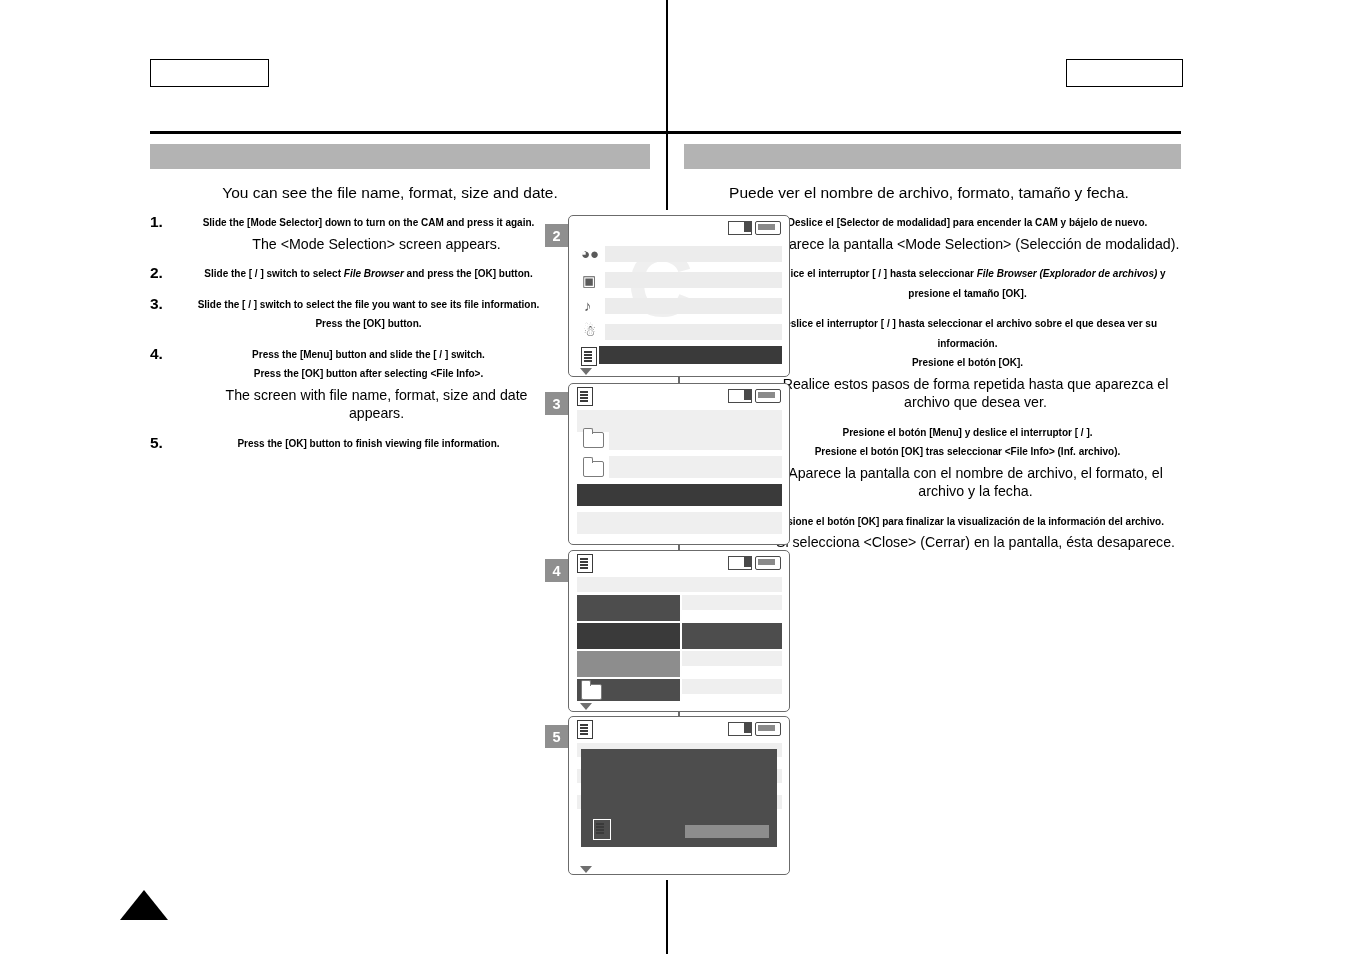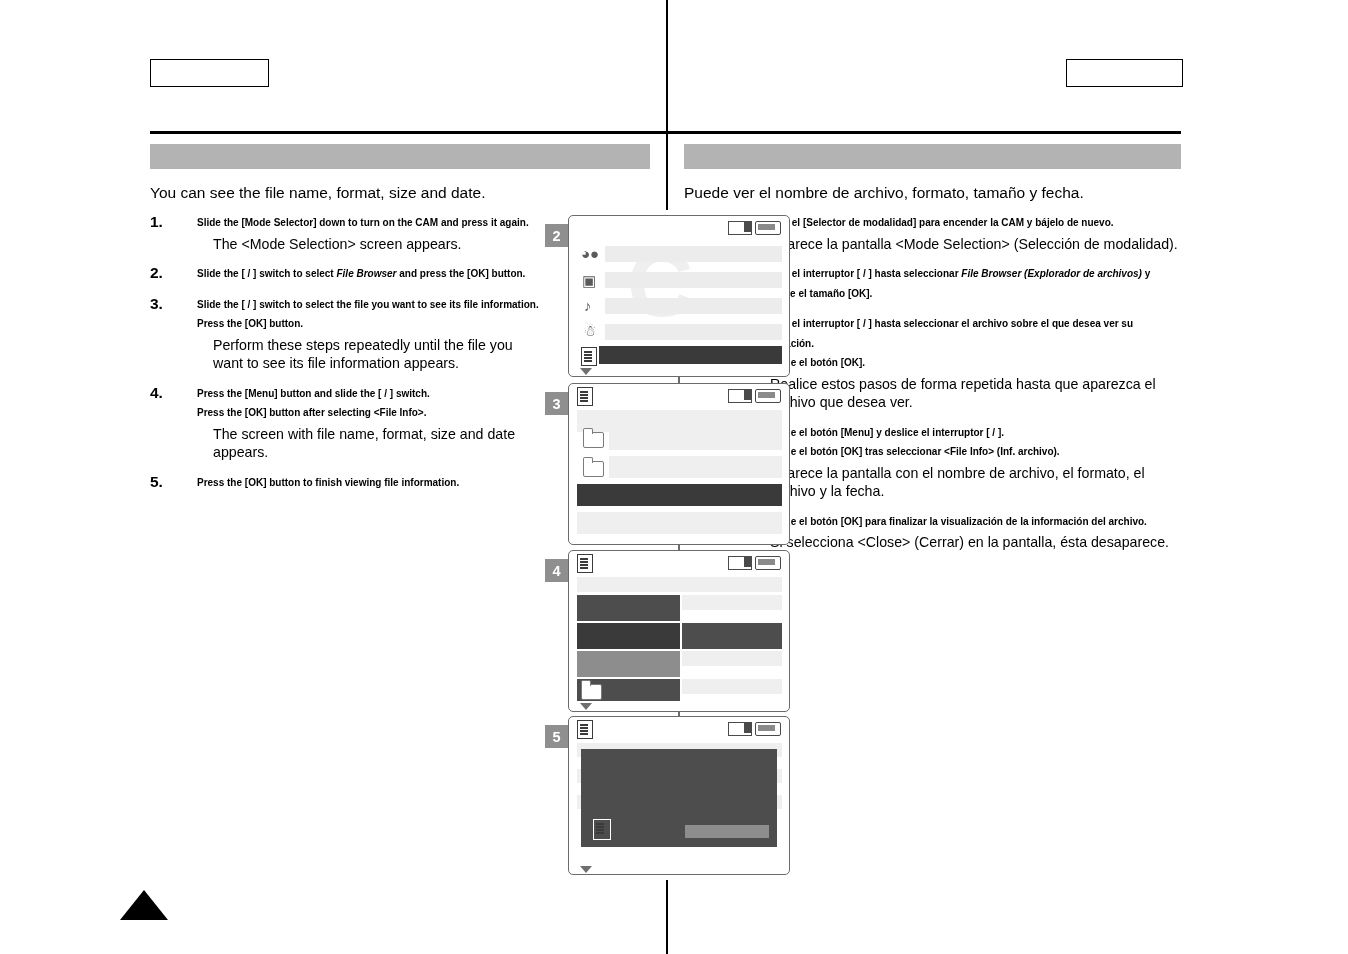--- a/index.html
+++ b/index.html
@@ -4,21 +4,21 @@
 <style>
   html,body{margin:0;padding:0;}
   body{
     width:1348px;height:954px;
     background:#ffffff;
     font-family:"Liberation Sans", sans-serif;
     color:#000;
     position:relative;
     overflow:hidden;
   }
-  .page{position:absolute;inset:0;}
+  .page{position:absolute;inset:0;text-align:center;}
 
   
   .center-rule{
     position:absolute;left:666px;top:0;width:2px;height:954px;background:#000;
   }
   
   .rule-gap{
     position:absolute;left:662px;top:210px;width:10px;height:670px;background:#fff;
   }
 
@@ -153,21 +153,20 @@
       <span class="num">2.</span>
       <div class="body">
         <div class="head"><span>Slide the [     /     ] switch to select </span><span class="it">File Browser</span><span> and press the [OK] button.</span></div>
       </div>
     </div>
 
     <div class="step">
       <span class="num">3.</span>
       <div class="body">
         <div class="head">Slide the [     /     ] switch to select the file you want to see its file information. Press the [OK] button.</div>
-        <div class="sub">Perform these steps repeatedly until the file you want to see its file information appears.</div>
       </div>
     </div>
 
     <div class="step">
       <span class="num">4.</span>
       <div class="body">
         <div class="head">Press the [Menu] button and slide the [     /     ] switch.</div>
         <div class="head">Press the [OK] button after selecting &lt;File Info&gt;.</div>
         <div class="sub">The screen with file name, format, size and date appears.</div>
       </div>

